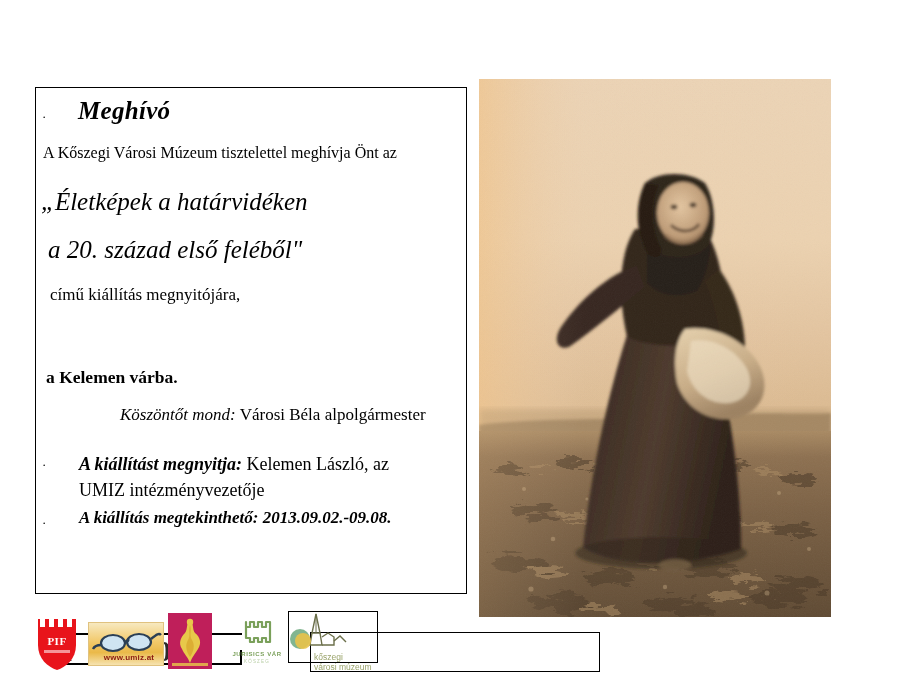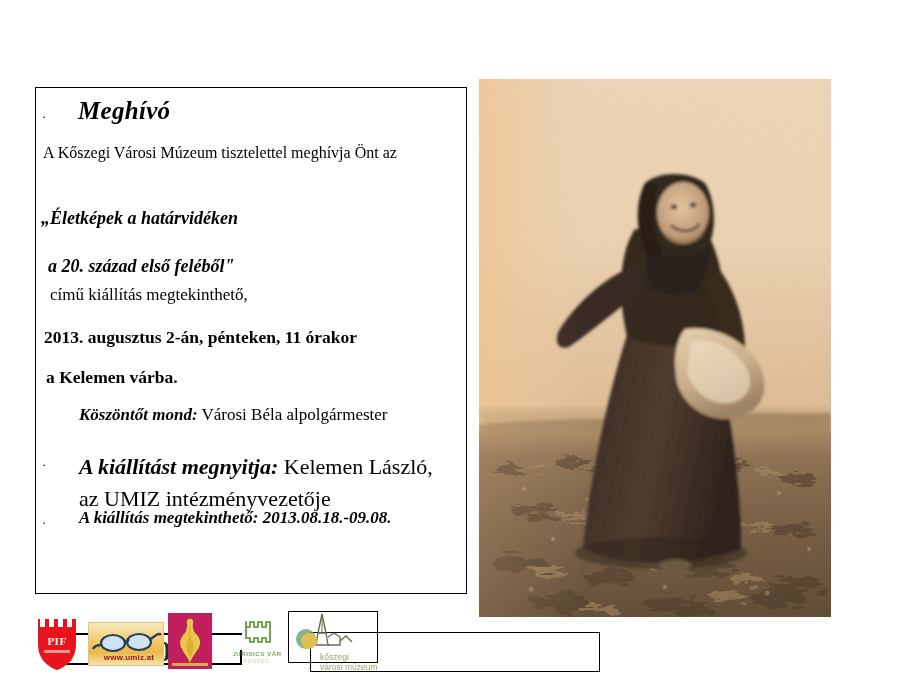--- a/index.html
+++ b/index.html
@@ -47,55 +47,55 @@
     font-style: italic;
     letter-spacing: 0.3px;
   }
 
   .sub-line {
     font-size: 16px;
     font-weight: normal;
   }
 
   .expo-title {
-    font-size: 18px;
-    font-weight: bold;
+    font-size: 25px;
+    font-weight: normal;
     font-style: italic;
-    margin-top: 21px;
   }
 
   .cimu {
     font-size: 17px;
   }
 
   .bold-line {
     font-size: 17.5px;
     font-weight: bold;
   }
 
   .mixed {
     font-size: 17px;
   }
   .mixed .bi {
-    font-weight: bold;
+    font-weight: normal;
     font-style: italic;
+    margin-left: 41px;
   }
   .mixed .plain {
     font-weight: normal;
     font-style: normal;
   }
   .all-bi {
     font-size: 17px;
     font-weight: bold;
     font-style: italic;
   }
 
   .wrap2 {
     position: absolute;
-    font-size: 22px;
+    font-size: 18px;
     line-height: 1.45;
     width: 360px;
     white-space: normal;
   }
   .wrap2 .bi { font-weight: bold; font-style: italic; }
 
   
   #photo-frame {
     position: absolute;
     left: 479px;
@@ -181,21 +181,21 @@
     bottom: 0px;
     text-align: center;
     font-family: "Liberation Sans", sans-serif;
     font-size: 4.5px;
     color: #b9cfa6;
     letter-spacing: 1.2px;
   }
 
   
   #logo-museum {
-    left: 294px;
+    left: 288px;
     top: 611px;
     width: 96px;
     height: 64px;
   }
   #museum-label {
     position: absolute;
     left: 26px;
     bottom: 2px;
     font-family: "Liberation Sans", sans-serif;
     font-size: 8.5px;
@@ -232,39 +232,38 @@
   <span class="bullet" style="left:6px; top:22px;">·</span>
 
   <div class="line title-meghivo" style="left:42px; top:9px;">Meghívó</div>
 
   <div class="line sub-line" style="left:7px; top:56px;">A Kőszegi Városi Múzeum  tisztelettel meghívja Önt az</div>
 
   <div class="line expo-title" style="left:5px; top:100px;">„Életképek a határvidéken</div>
 
   <div class="line expo-title" style="left:12px; top:148px;">a 20. század első  feléből"</div>
 
-  <div class="line cimu" style="left:14px; top:198px;">című  kiállítás megtekinthető,</div>
-
-  <div class="line bold-line" style="left:8px; top:240px;">2013. augusztus 2-án, pénteken, 11 órakor</div>
+  <div class="line cimu" style="left:14px; top:198px;">című  kiállítás megnyitójára,</div>
+
 
   <div class="line bold-line" style="left:10px; top:280px;">a Kelemen várba.</div>
 
   <div class="line mixed" style="left:43px; top:318px;">
     <span class="bi">Köszöntőt  mond:</span><span class="plain"> Városi Béla alpolgármester</span>
   </div>
 
   <span class="bullet" style="left:6px; top:370px;">·</span>
 
   <div class="wrap2" style="left:43px; top:363px;">
     <span class="bi">A kiállítást  megnyitja:</span><span> Kelemen László, az UMIZ intézményvezetője</span>
   </div>
 
   <span class="bullet" style="left:6px; top:428px;">·</span>
 
-  <div class="line all-bi" style="left:43px; top:421px;">A  kiállítás  megtekinthető: 2013.08.18.-09.08.</div>
+  <div class="line all-bi" style="left:43px; top:421px;">A  kiállítás  megtekinthető: 2013.09.02.-09.08.</div>
 </div>
 
 <div id="photo-frame">
   <svg id="photo-canvas" viewBox="0 0 352 538" preserveAspectRatio="none">
     <defs>
       <linearGradient id="skyGrad" x1="0" y1="0" x2="0" y2="1">
         <stop offset="0%" stop-color="#ecd4b6"></stop>
         <stop offset="45%" stop-color="#ecd2b0"></stop>
         <stop offset="72%" stop-color="#e3c49f"></stop>
         <stop offset="100%" stop-color="#d9b78c"></stop>

